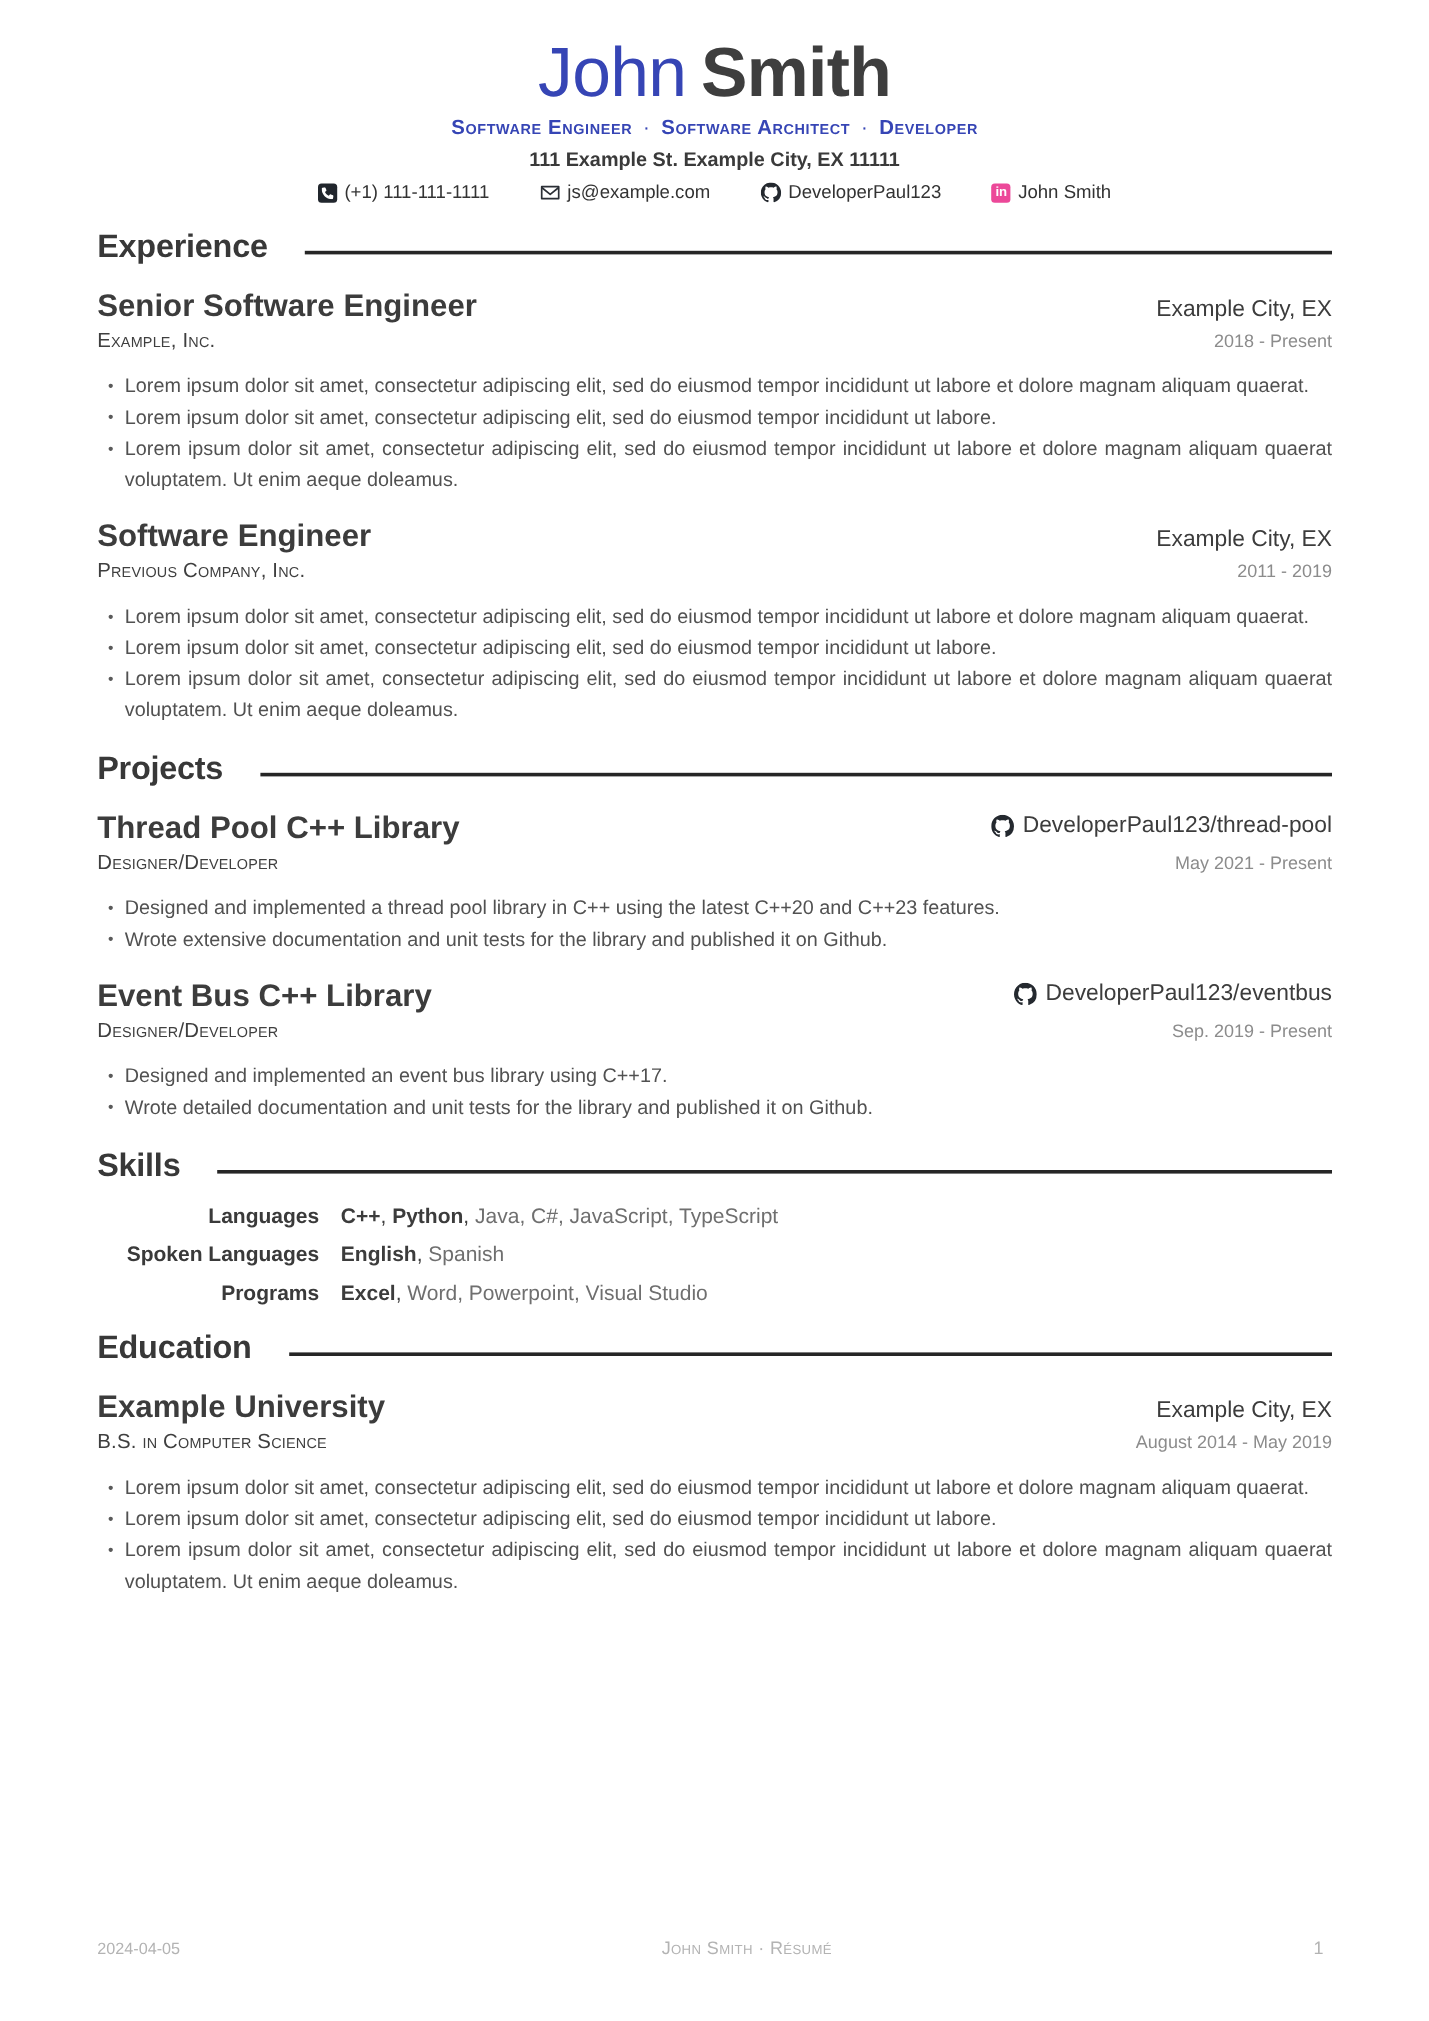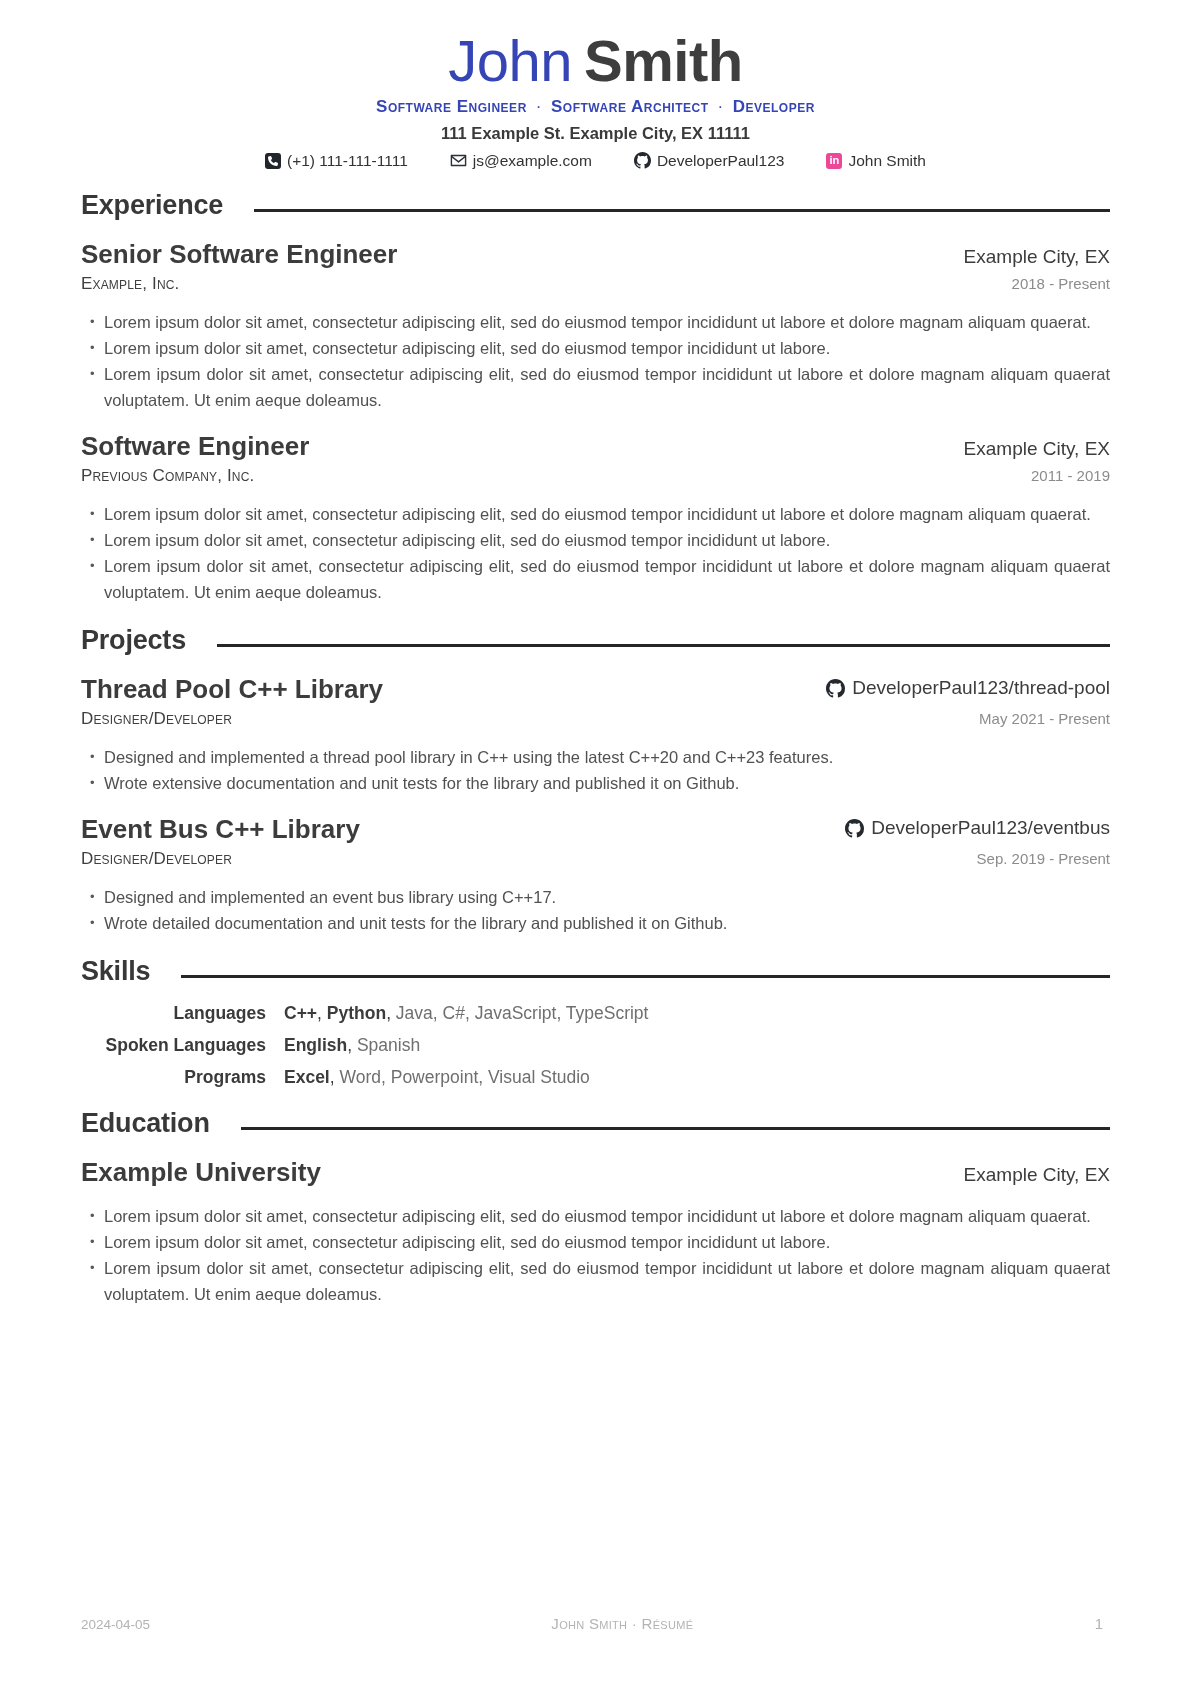--- a/index.html
+++ b/index.html
@@ -216,20 +216,24 @@
           <h2 class="sec-title">Education</h2>
           <div class="sec-rule"></div>
         </div>
         <article class="entry">
           <div class="erow1">
             <span class="etitle">Example University</span>
             <span class="eright">
               <span>Example City, EX</span>
             </span>
           </div>
+          <div class="erow2">
+            <span class="esub">B.S. in Computer Science</span>
+            <span class="edate">August 2014 - May 2019</span>
+          </div>
           <ul class="bullets">
             <li>Lorem ipsum dolor sit amet, consectetur adipiscing elit, sed do eiusmod tempor incididunt ut labore et dolore magnam aliquam quaerat.</li>
             <li>Lorem ipsum dolor sit amet, consectetur adipiscing elit, sed do eiusmod tempor incididunt ut labore.</li>
             <li>Lorem ipsum dolor sit amet, consectetur adipiscing elit, sed do eiusmod tempor incididunt ut labore et dolore magnam aliquam quaerat voluptatem. Ut enim aeque doleamus.</li>
           </ul>
         </article>
       </section>
     </main>
 
   <footer class="footer">

